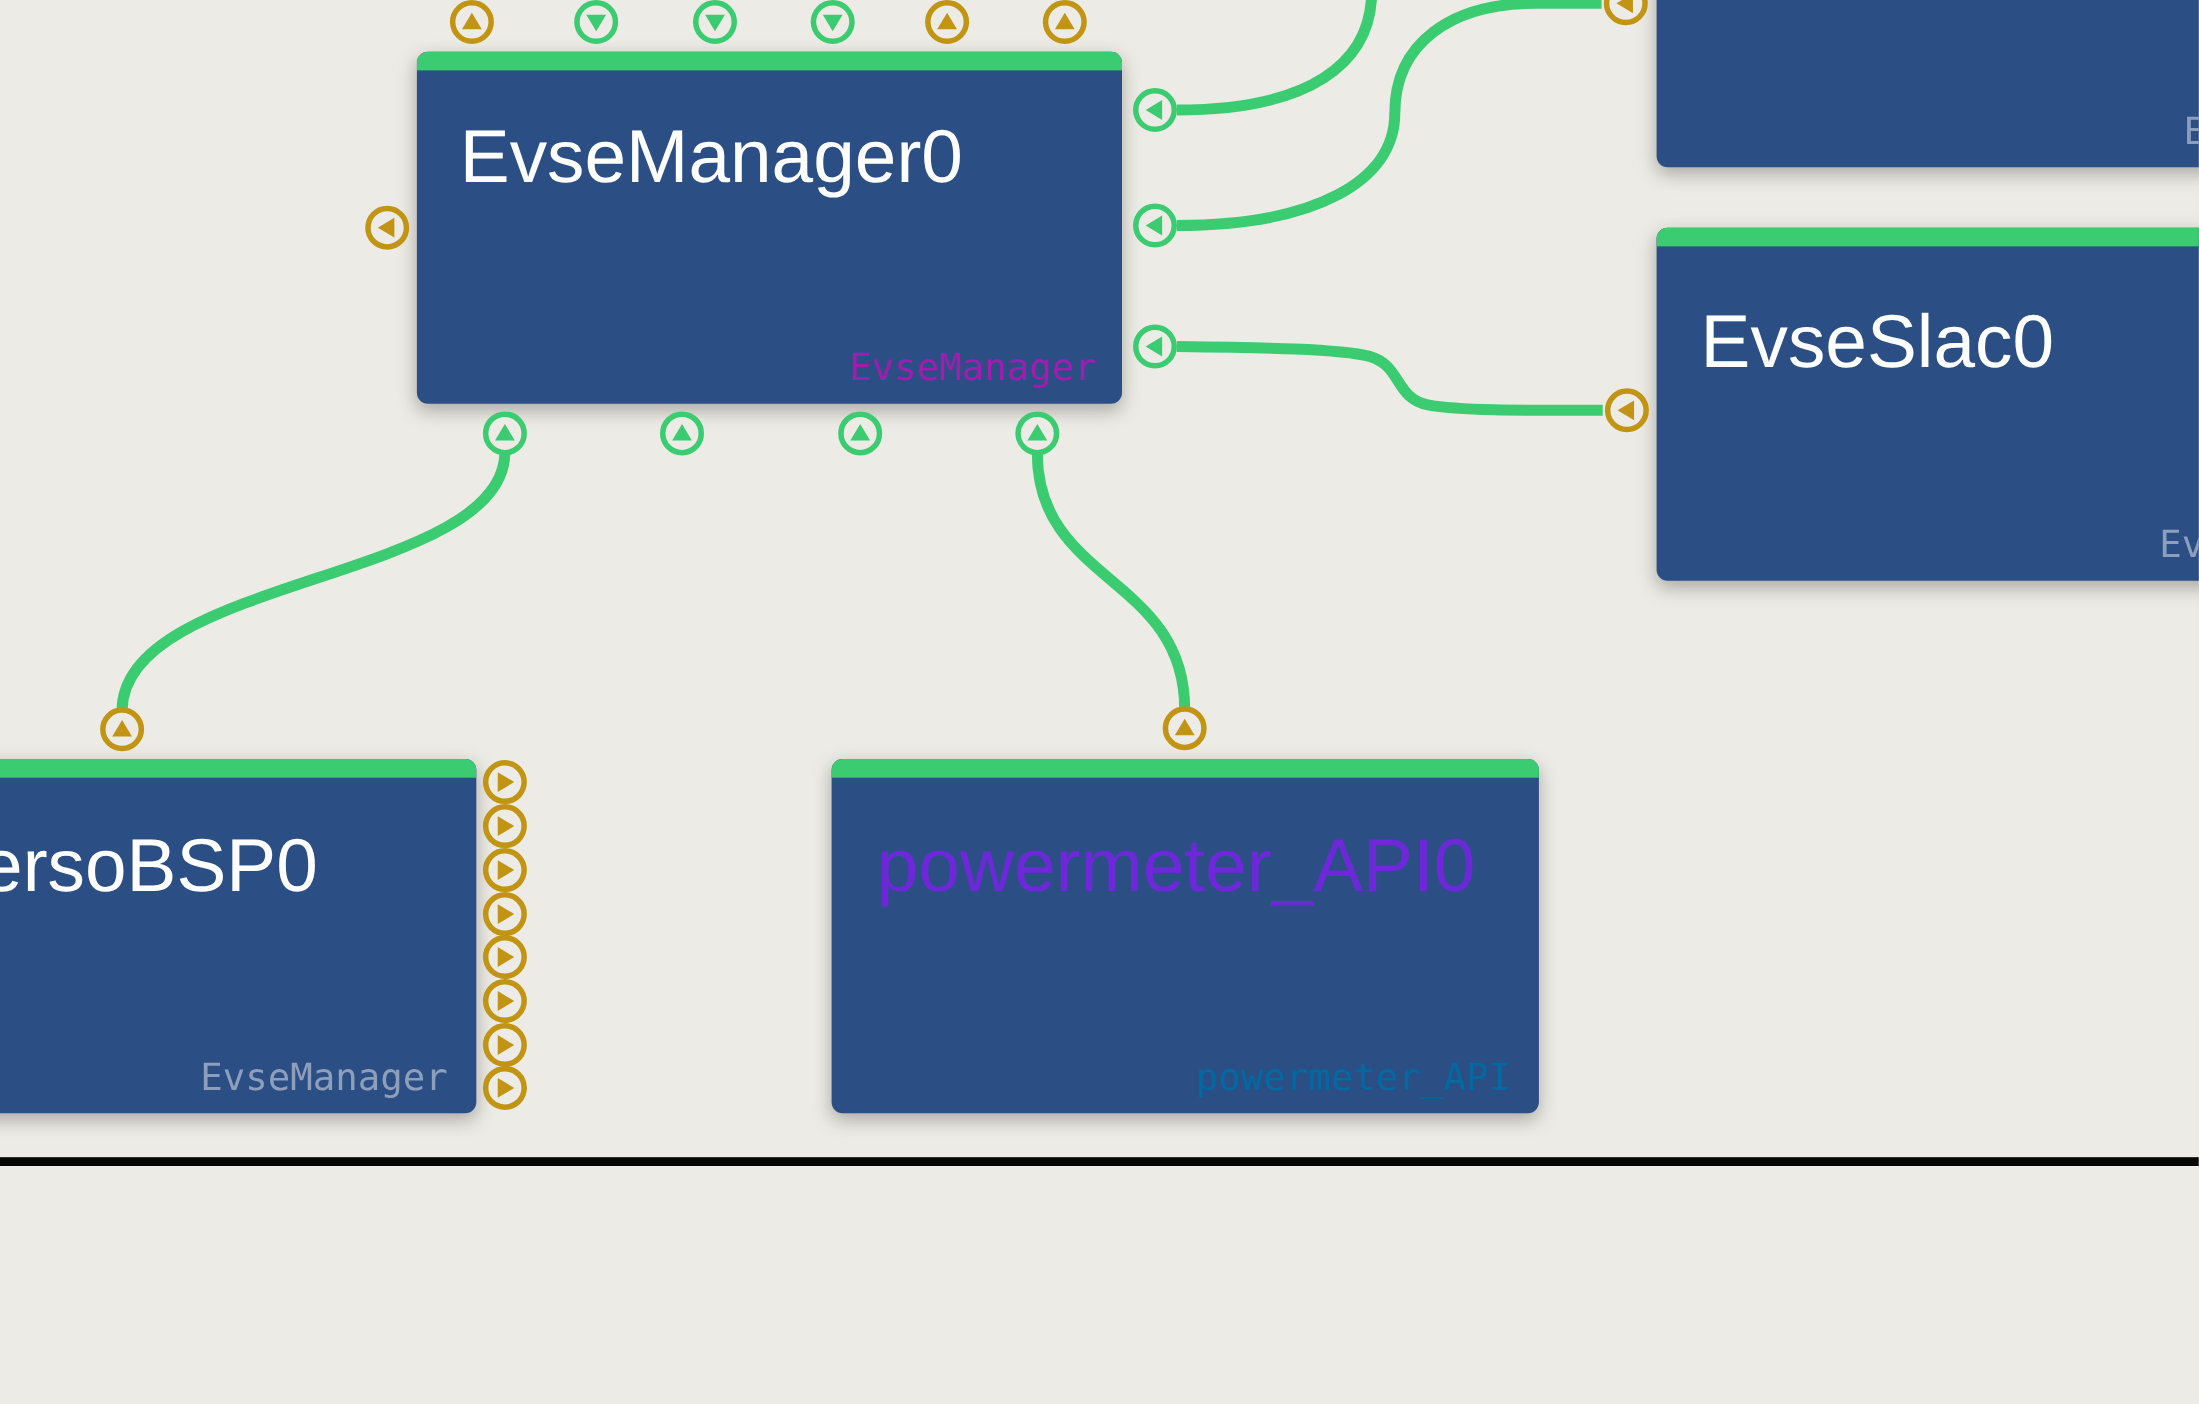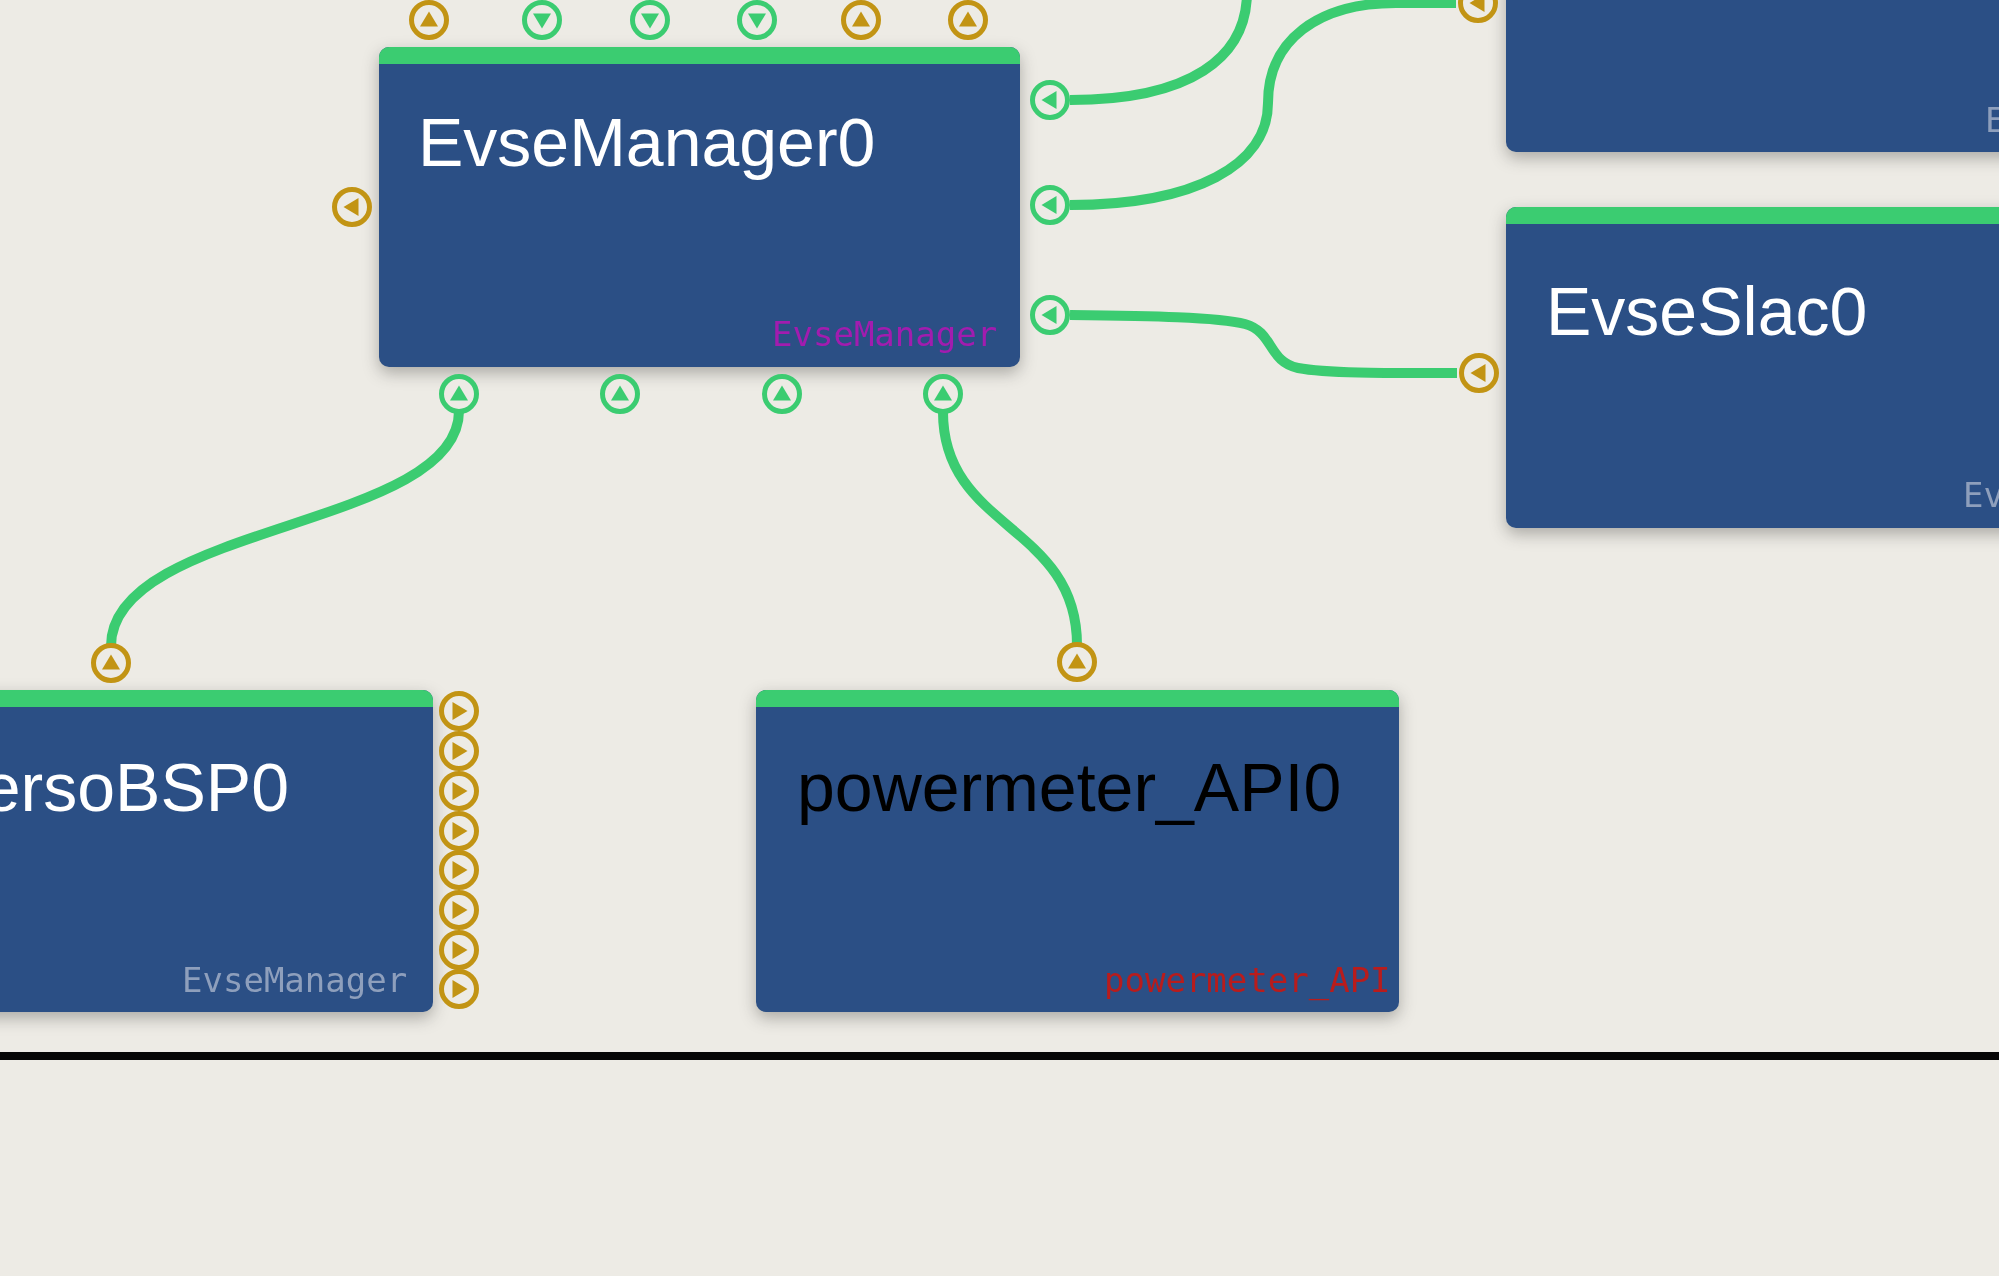--- a/index.html
+++ b/index.html
@@ -165,17 +165,17 @@
       </g>
     </svg>
   <div id="text-layer">
       <div class="node-title" style="left: 418px; top: 103px; color: rgb(255, 255, 255);">EvseManager0</div>
       <div class="type-label" style="left: 772px; top: 315px; color: #a21caf;">EvseManager</div>
       <div class="type-label" style="left: 1985px; top: 101px; color: rgb(142, 159, 188);">E</div>
       <div class="node-title" style="left: 1546px; top: 272px; color: rgb(255, 255, 255);">EvseSlac0</div>
       <div class="type-label" style="left: 1963px; top: 476px; color: rgb(142, 159, 188);">Ev</div>
       <div class="node-title" style="left: -176px; top: 748px; color: rgb(255, 255, 255);">PhyVersoBSP0</div>
       <div class="type-label" style="left: 182px; top: 961px; color: rgb(142, 159, 188);">EvseManager</div>
-      <div class="node-title" style="left: 797px; top: 748px; color: #000000;">powermeter_API0</div>
-      <div class="type-label" style="left: 1087px; top: 961px; color: #b91c1c; margin-left: 17px;">powermeter_API</div>
+      <div class="node-title" style="left: 797px; top: 748px; color: #6d28d9;">powermeter_API0</div>
+      <div class="type-label" style="left: 1087px; top: 961px; color: #0369a1;">powermeter_API</div>
     </div>
   <div id="bottom-bar" style="background: rgb(6, 6, 6);"></div>
 </div>
 
 </body></html>

